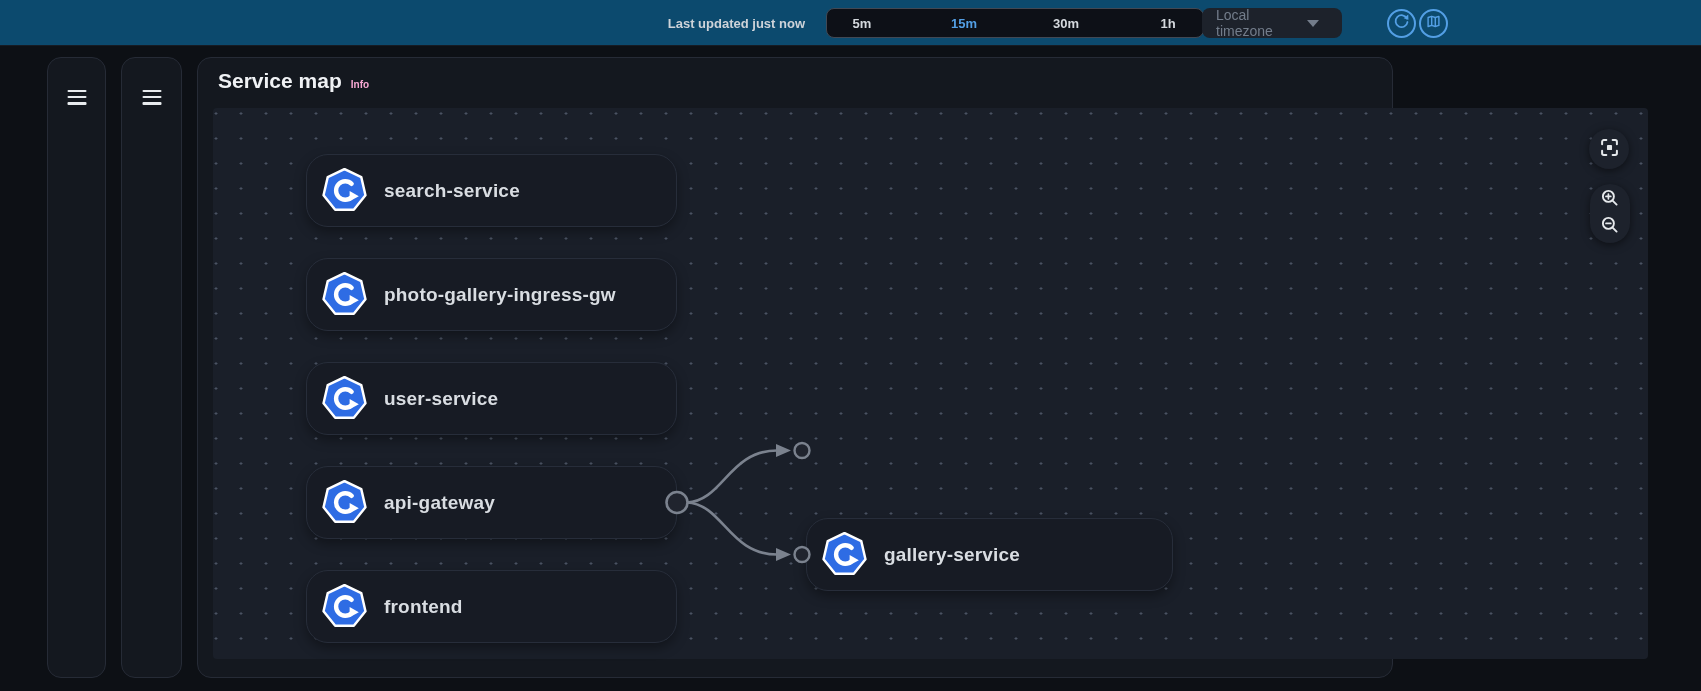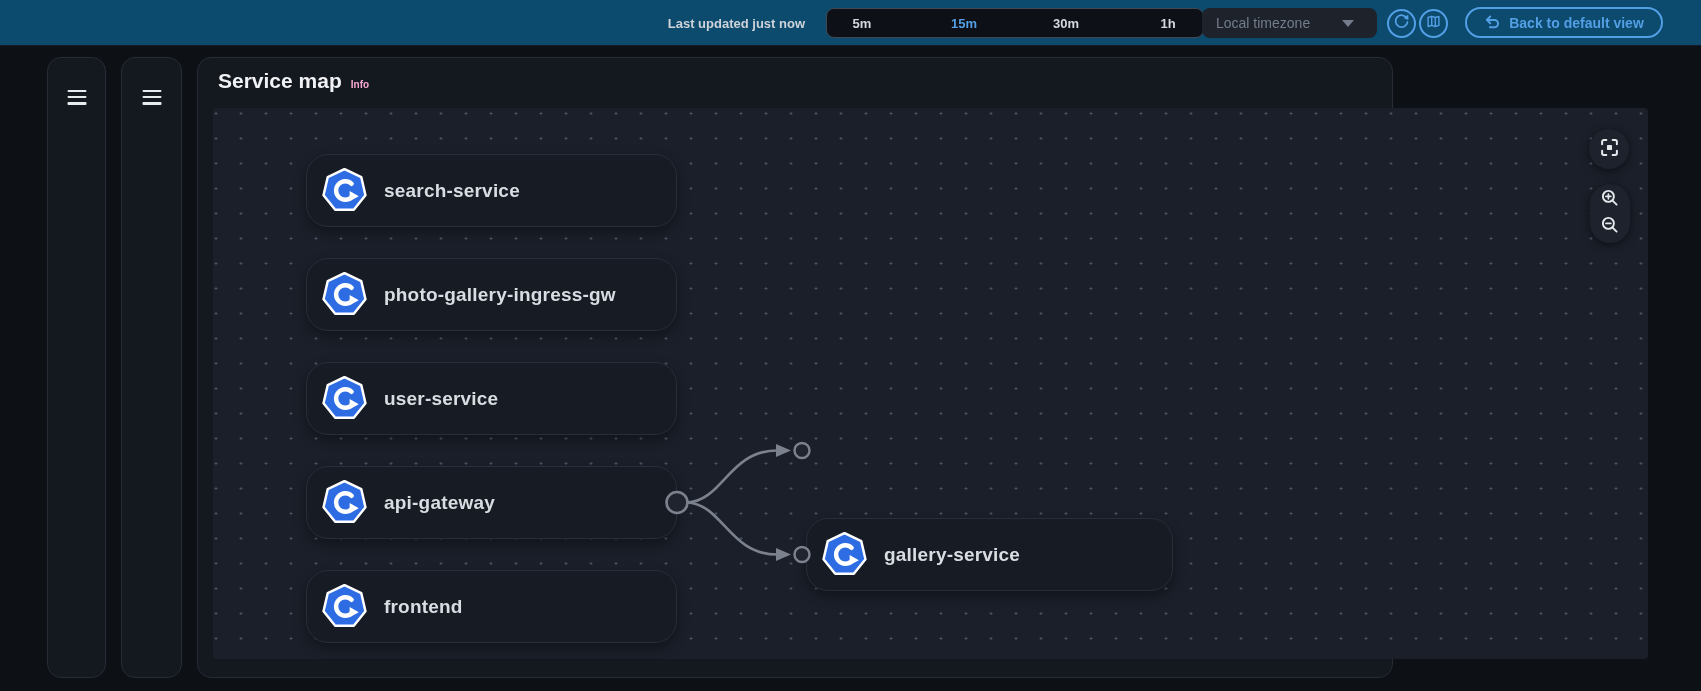--- a/index.html
+++ b/index.html
@@ -27,21 +27,21 @@
     position:absolute; left:826px; top:8px; width:378px; height:30px;
     display:flex; border:1px solid #414854; border-radius:8px;
     background:#0d1017; overflow:hidden;gap:32px;
   }
   .seg {
     flex:1; display:flex; align-items:center; justify-content:center;
     font-size:13px; font-weight:bold; color:#d5d9de; cursor:pointer;
   }
   .seg.selected { color:#539fe5; }
   .tz-select {
-    position:absolute; left:1202px; top:8px; width:175px; height:30px;
+    position:absolute; left:1202px; top:8px; width:140px; height:30px;
     background:#1d222b; border-radius:8px;
     display:flex; align-items:center; justify-content:space-between;
     padding:0 23px 0 14px; font-size:14px; color:#737d8b;
   }
   .caret-down {
     width:0; height:0; border-left:6px solid transparent;
     border-right:6px solid transparent; border-top:7px solid #737d8b;
   }
   .circle-btn {
     position:absolute; top:9px; width:29px; height:29px; border-radius:50%;
@@ -153,29 +153,20 @@
 
   <div class="circle-btn mapbtn">
     <span>
       <svg width="15" height="15" viewBox="0 0 20 20" fill="none">
         <path d="M2.8 4.6 L7.6 3.1 L12.4 4.7 L17.2 3.2 V15.2 L12.4 16.7 L7.6 15.1 L2.8 16.6 Z" stroke="#539fe5" stroke-width="1.9" stroke-linejoin="round"></path>
         <path d="M7.6 3.1 V15.1 M12.4 4.7 V16.7" stroke="#539fe5" stroke-width="1.9"></path>
       </svg>
     </span>
   </div>
 
-  <div class="back-btn">
-    <span>
-      <svg width="17" height="17" viewBox="0 0 18 18" fill="none">
-        <path d="M3.2 7.3 H11 A3.9 3.9 0 0 1 11 15.1 H6.2" stroke="#539fe5" stroke-width="2.1" stroke-linecap="round"></path>
-        <path d="M6.6 3.7 L3 7.3 L6.6 10.9" stroke="#539fe5" stroke-width="2.1" stroke-linecap="round" stroke-linejoin="round"></path>
-      </svg>
-    </span>
-    <span>Back to default view</span>
-  </div>
 </div>
 
 <div class="rail rail-1">
   <div class="hamburger">
       <span></span>
       <span></span>
       <span></span>
     </div>
 </div>
 <div class="rail rail-2">

